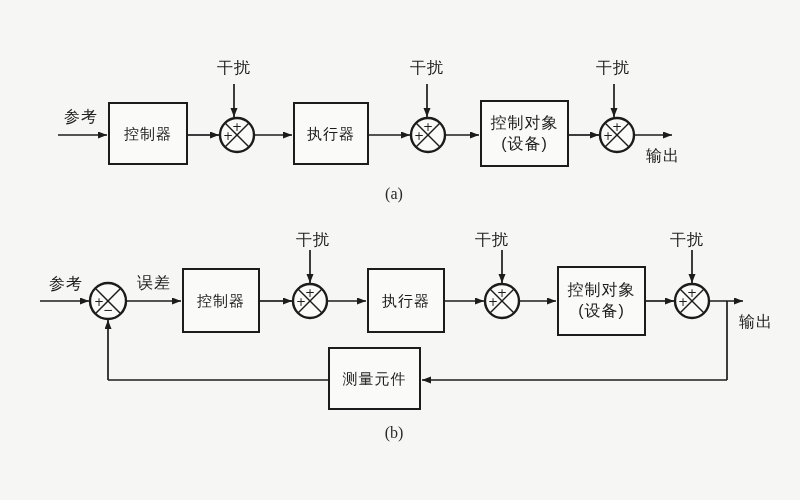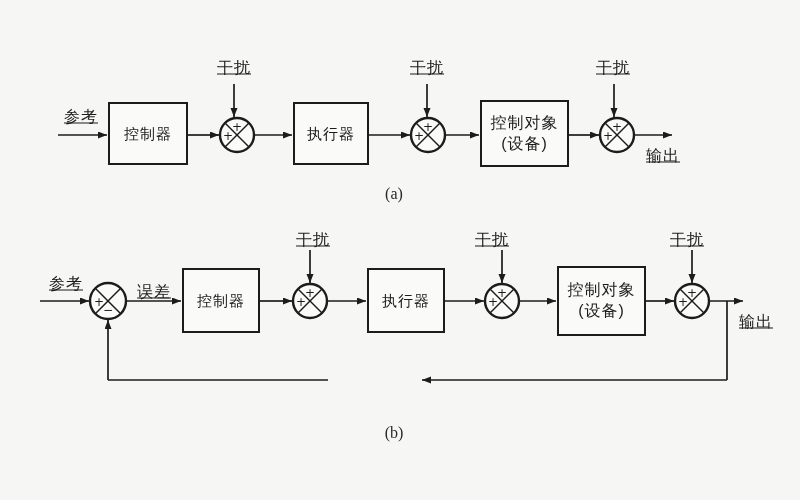--- a/index.html
+++ b/index.html
@@ -27,21 +27,20 @@
     line-height:1.3;
     color:#1c1c1c;
   }
   .lbl{
     position:absolute;
     transform:translate(-50%,-50%);
     font-size:16px;
     letter-spacing:1px;
     white-space:nowrap;
     color:#1c1c1c;
-    text-decoration:underline;
   }
   .cap{
     position:absolute;
     transform:translate(-50%,-50%);
     font-family:"Liberation Serif", serif;
     font-size:16px;
     color:#2a2a2a;
   }
   .wire{stroke:#1c1c1c;stroke-width:1.7;fill:none;}
   .ring{stroke:#1c1c1c;stroke-width:2.4;fill:#fafaf8;}
@@ -164,22 +163,25 @@
   <div class="block" style="left:182px;top:268px;width:78px;height:65px;">
     <span>控制器</span>
   </div>
   <div class="block" style="left:367px;top:268px;width:78px;height:65px;">
     <span>执行器</span>
   </div>
   <div class="block" style="left:557px;top:266px;width:89px;height:70px;font-size:16px;">
     <span>控制对象</span>
     <span>(设备)</span>
   </div>
+  <div class="block" style="left:328px;top:347px;width:93px;height:63px;">
+    <span>测量元件</span>
+  </div>
 
   <div class="lbl" style="left:66px;top:284px;">参考</div>
-  <div class="lbl" style="left:154px;top:292px;">误差</div>
+  <div class="lbl" style="left:154px;top:283px;">误差</div>
   <div class="lbl" style="left:313px;top:240px;">干扰</div>
   <div class="lbl" style="left:492px;top:240px;">干扰</div>
   <div class="lbl" style="left:687px;top:240px;">干扰</div>
   <div class="lbl" style="left:756px;top:322px;">输出</div>
   <div class="cap" style="left:394px;top:433px;">(b)</div>
 
 </div>
 
 </body></html>

